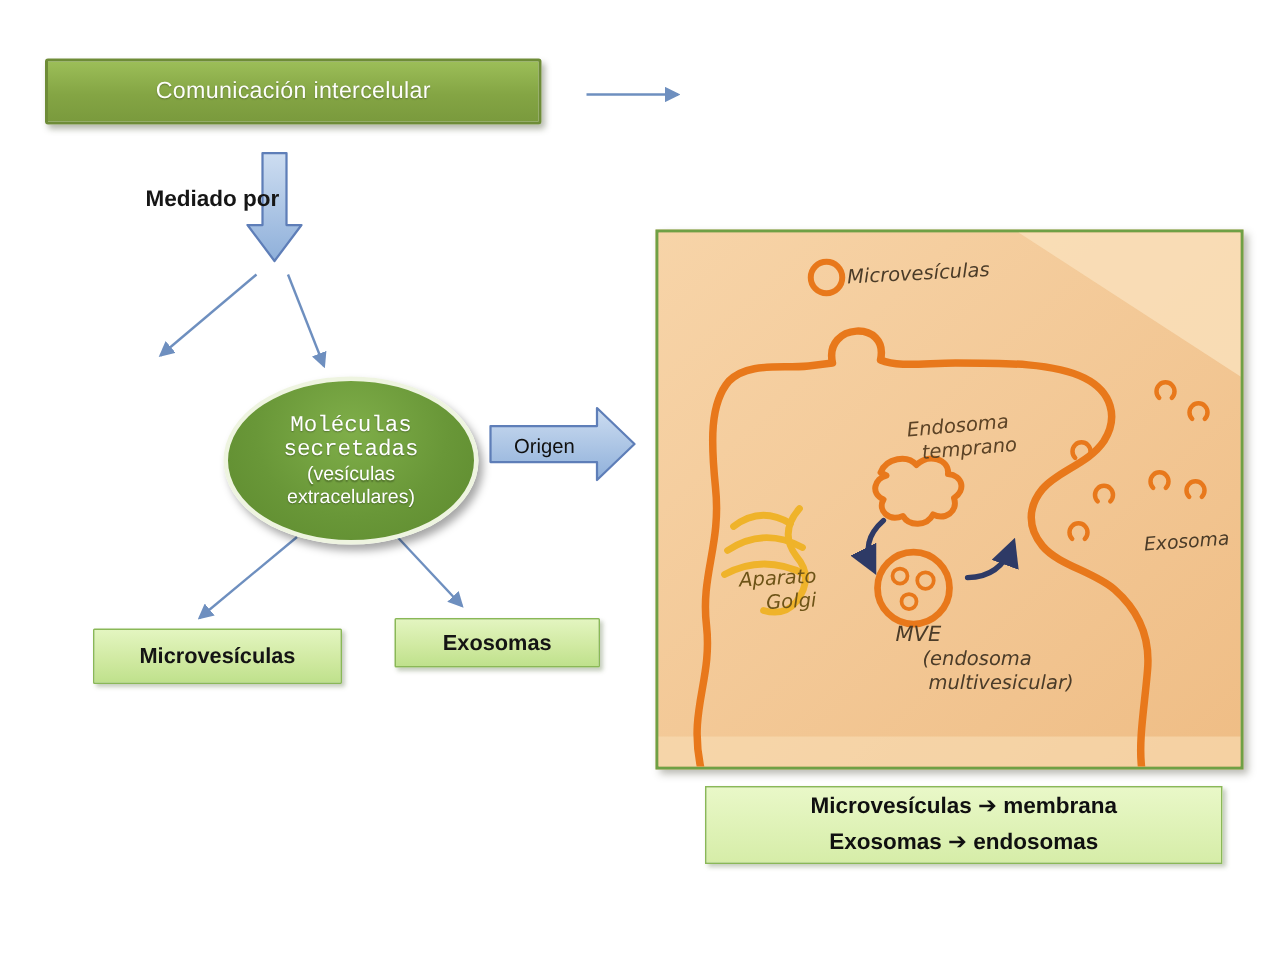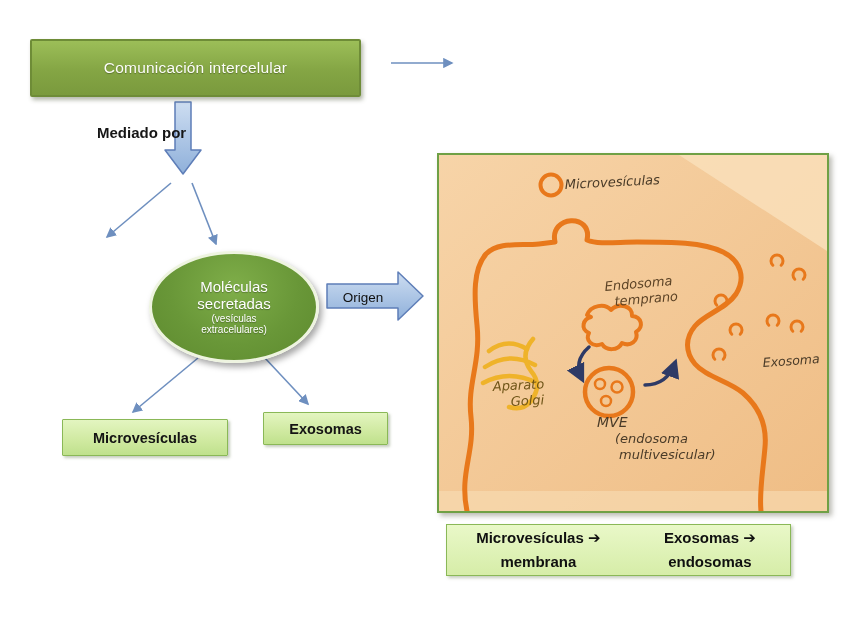--- a/index.html
+++ b/index.html
@@ -4,21 +4,21 @@
 <style>
   * { margin:0; padding:0; box-sizing:border-box; }
   html,body { background:#ffffff; }
   body { font-family:"Liberation Sans","DejaVu Sans",sans-serif; }
   .slide { position:relative; width:848px; height:636px; background:#ffffff; overflow:hidden; }
   .abs { position:absolute; }
   .connectors { position:absolute; left:0; top:0; width:848px; height:636px; z-index:1; pointer-events:none; }
   .shape { display:flex; align-items:center; justify-content:center; text-align:center; z-index:2; }
 
   .root-box {
-    left:30px; top:39px; width:331px; height:58px;
+    left:30px; top:39px; width:331px; height:44px;
     background:linear-gradient(180deg,#9cbe58 0%,#84a544 55%,#7a9a3d 100%);
     border:2px solid #6e8c37; border-radius:2px;
     box-shadow:2px 3px 4px rgba(90,100,70,.45);
     color:#fdfefa; font-size:15.5px; letter-spacing:.2px;
     text-shadow:0 1px 1px rgba(0,0,0,.3);
   }
   .esencial {
     left:476px; top:20px; width:276px; height:92px; border-radius:50%;
     background:linear-gradient(180deg,#f4fce2 0%,#e2f4bd 55%,#cfe9a0 100%);
     border:1px solid #a5cb72;
@@ -34,44 +34,44 @@
     color:#161616; font-size:14px; font-weight:bold; line-height:1.15;
   }
   .ellipse-dark {
     left:149px; top:251px; width:170px; height:112px; border-radius:50%;
     background:radial-gradient(ellipse at 50% 32%, #7fae49 0%, #699738 55%, #5d8a2e 100%);
     border:3px solid #eef4e0;
     box-shadow:3px 4px 6px rgba(0,0,0,.35);
     color:#ffffff; flex-direction:column; line-height:1.12;
     text-shadow:0 1px 1px rgba(0,0,0,.3);
   }
-  .ellipse-dark .big { font-size:15px; }
-  .ellipse-dark .small { font-size:10px; }
+  .ellipse-dark .big { font-size:15px;font-family:Liberation Mono, monospace; }
+  .ellipse-dark .small { font-size:13px; }
   .origen-label { left:329px; top:285px; width:68px; height:25px; z-index:2;
     font-size:13.5px; color:#101010; }
   .rect-light {
     background:linear-gradient(180deg,#e3f5c0 0%,#cfe9a0 60%,#bfe18c 100%);
     border:1px solid #8ab857; border-radius:1px;
     box-shadow:2px 2px 3px rgba(110,130,90,.4);
     color:#141414; font-weight:bold; font-size:14.5px;
   }
   .microvesiculas-box { left:62px; top:419px; width:166px; height:37px; }
-  .exosomas-box { left:263px; top:412px; width:125px; height:33px; }
+  .exosomas-box { left:263px; top:412px; width:137px; height:33px; }
   .sketch {
     left:437px; top:153px; width:392px; height:360px; z-index:2;
     border:2px solid #6fa045; background:#f5cda0;
     box-shadow:3px 3px 5px rgba(60,60,40,.35);
   }
   .sketch svg { display:block; width:100%; height:100%; }
   .caption {
-    left:446px; top:524px; width:345px; height:52px;
+    left:470px; top:524px; width:345px; height:52px;
     background:linear-gradient(180deg,#e9f8c8 0%,#d6eda8 100%);
     border:1px solid #8ab857;
     box-shadow:2px 2px 3px rgba(110,130,90,.4);
-    flex-direction:row; color:#101010; font-weight:bold; font-size:15px; line-height:24px;
+    flex-direction:column; color:#101010; font-weight:bold; font-size:15px; line-height:24px;
   }
   .hand { font-family:"DejaVu Sans",sans-serif; font-style:italic; }
 </style>
 </head>
 <body>
 
 <div class="slide">
 
   <svg class="connectors" width="848" height="636" viewBox="0 0 848 636">
     <defs>

